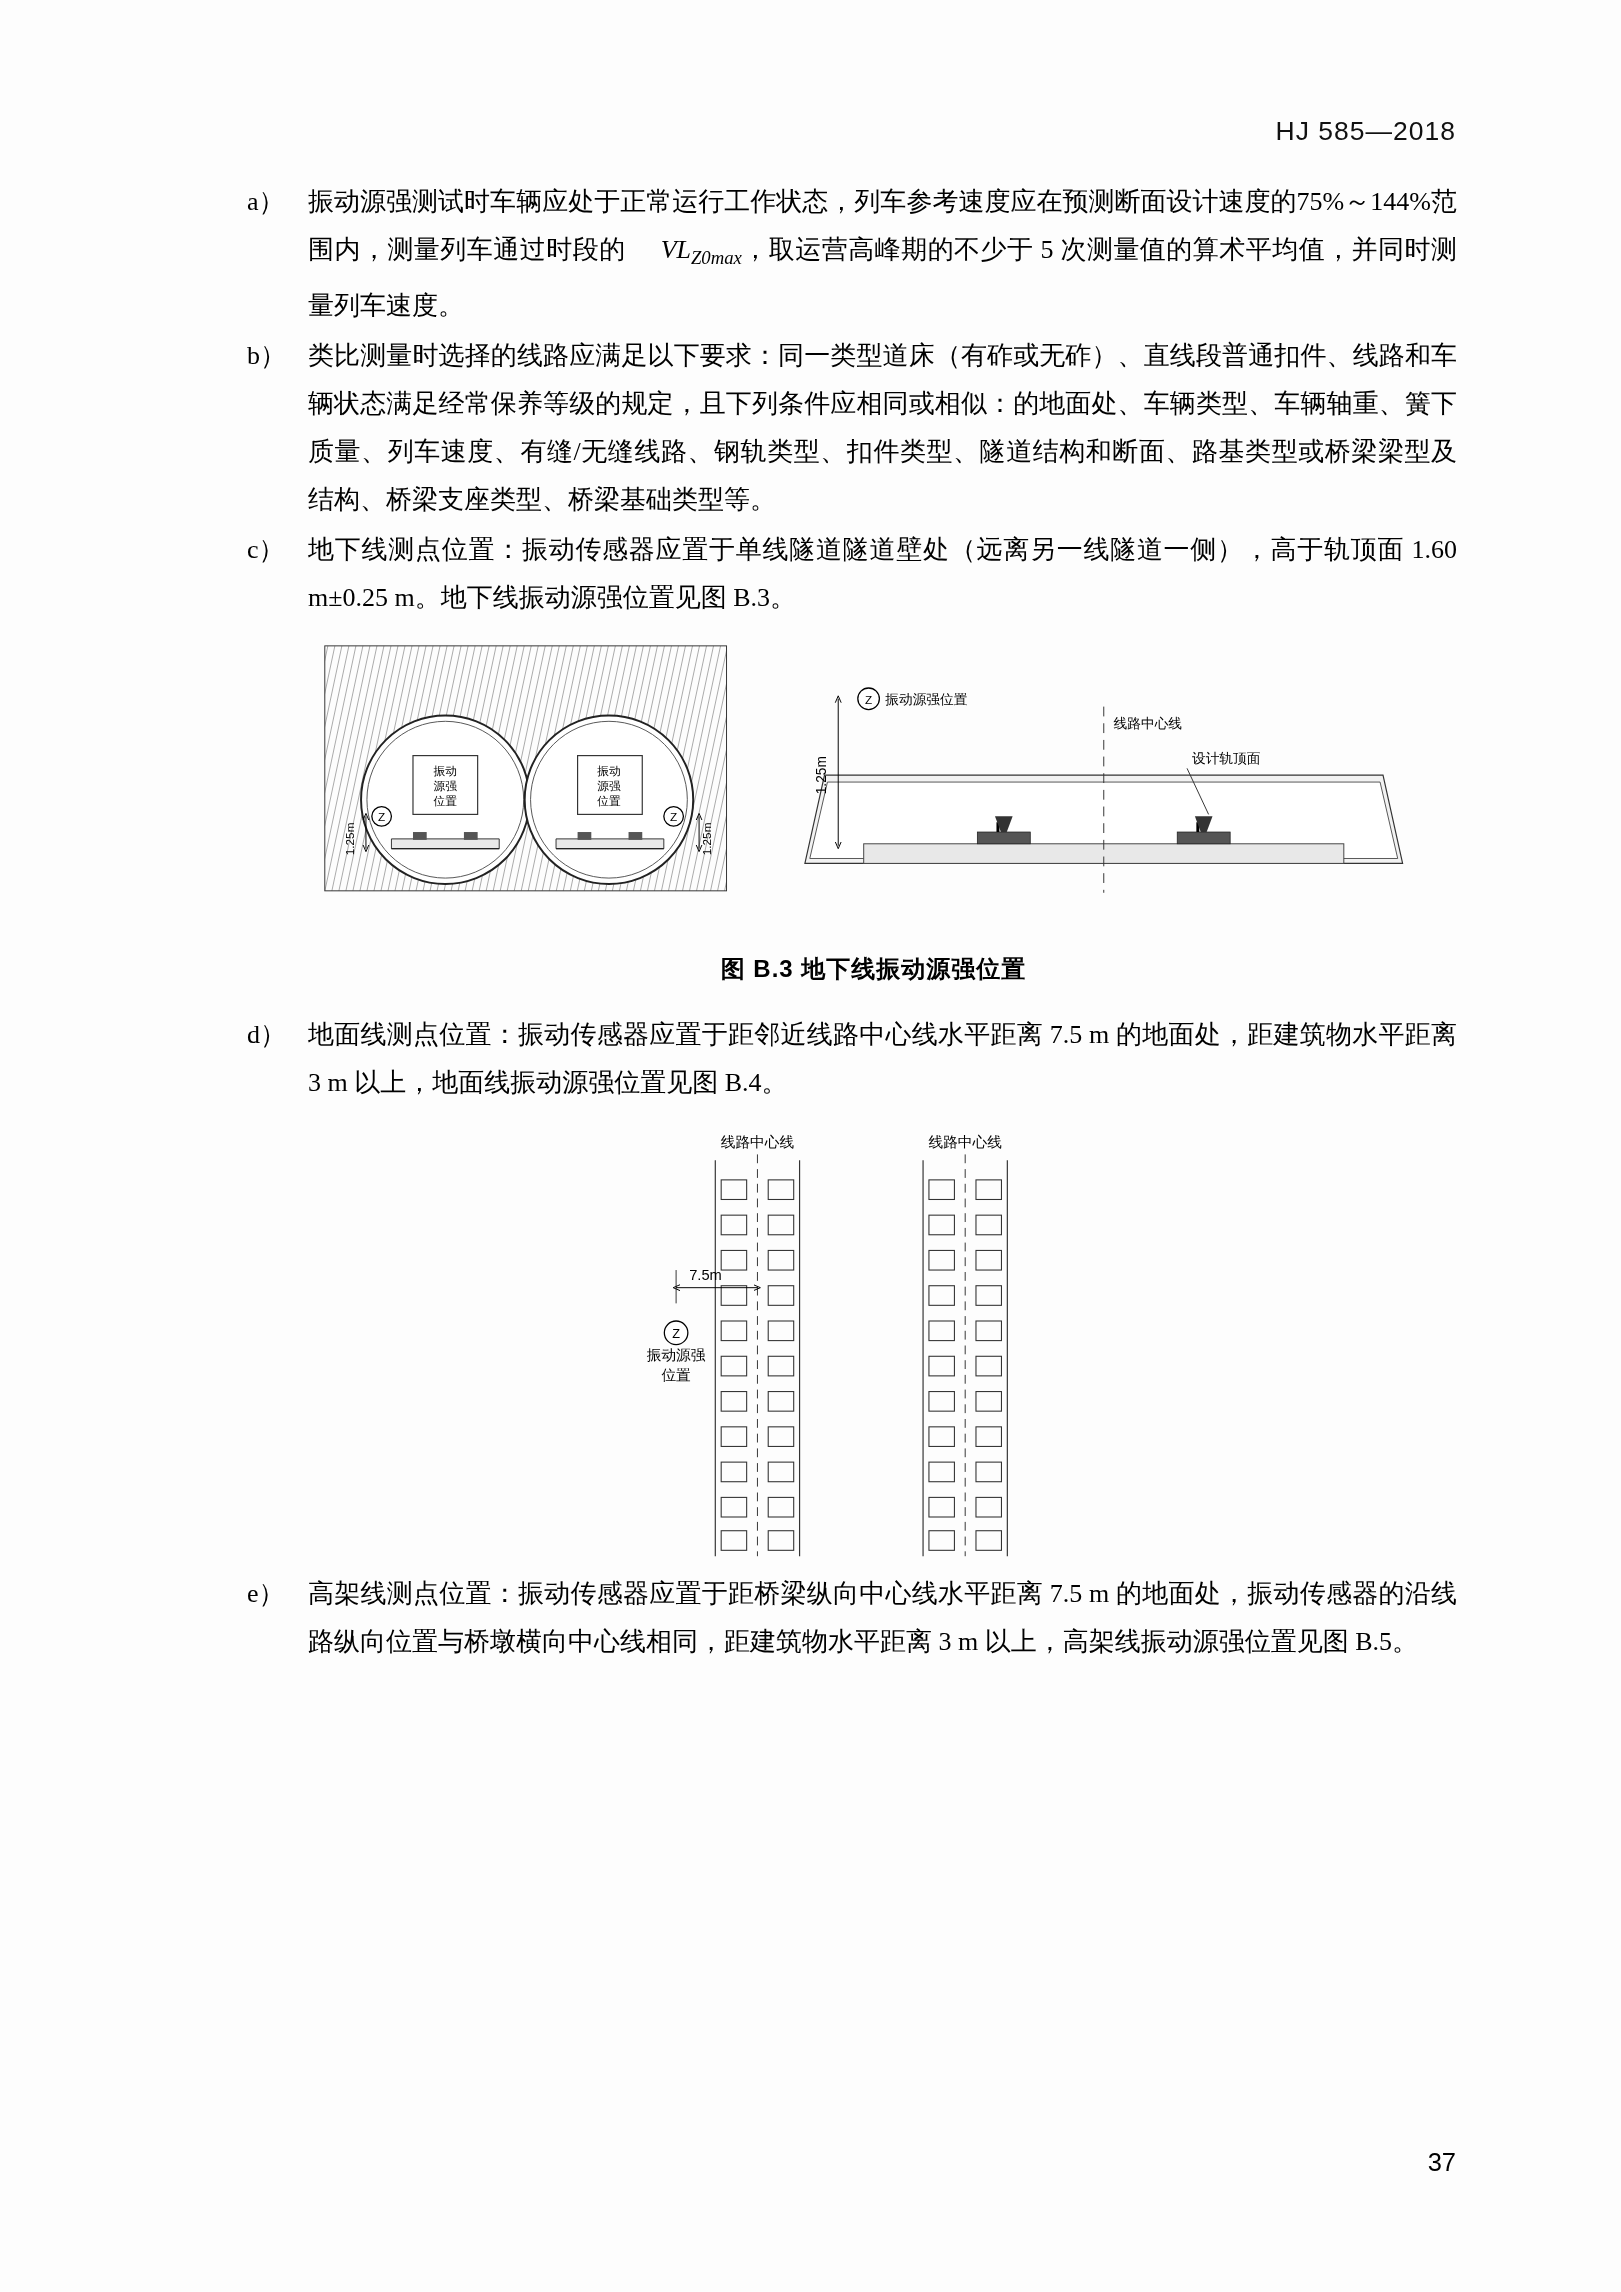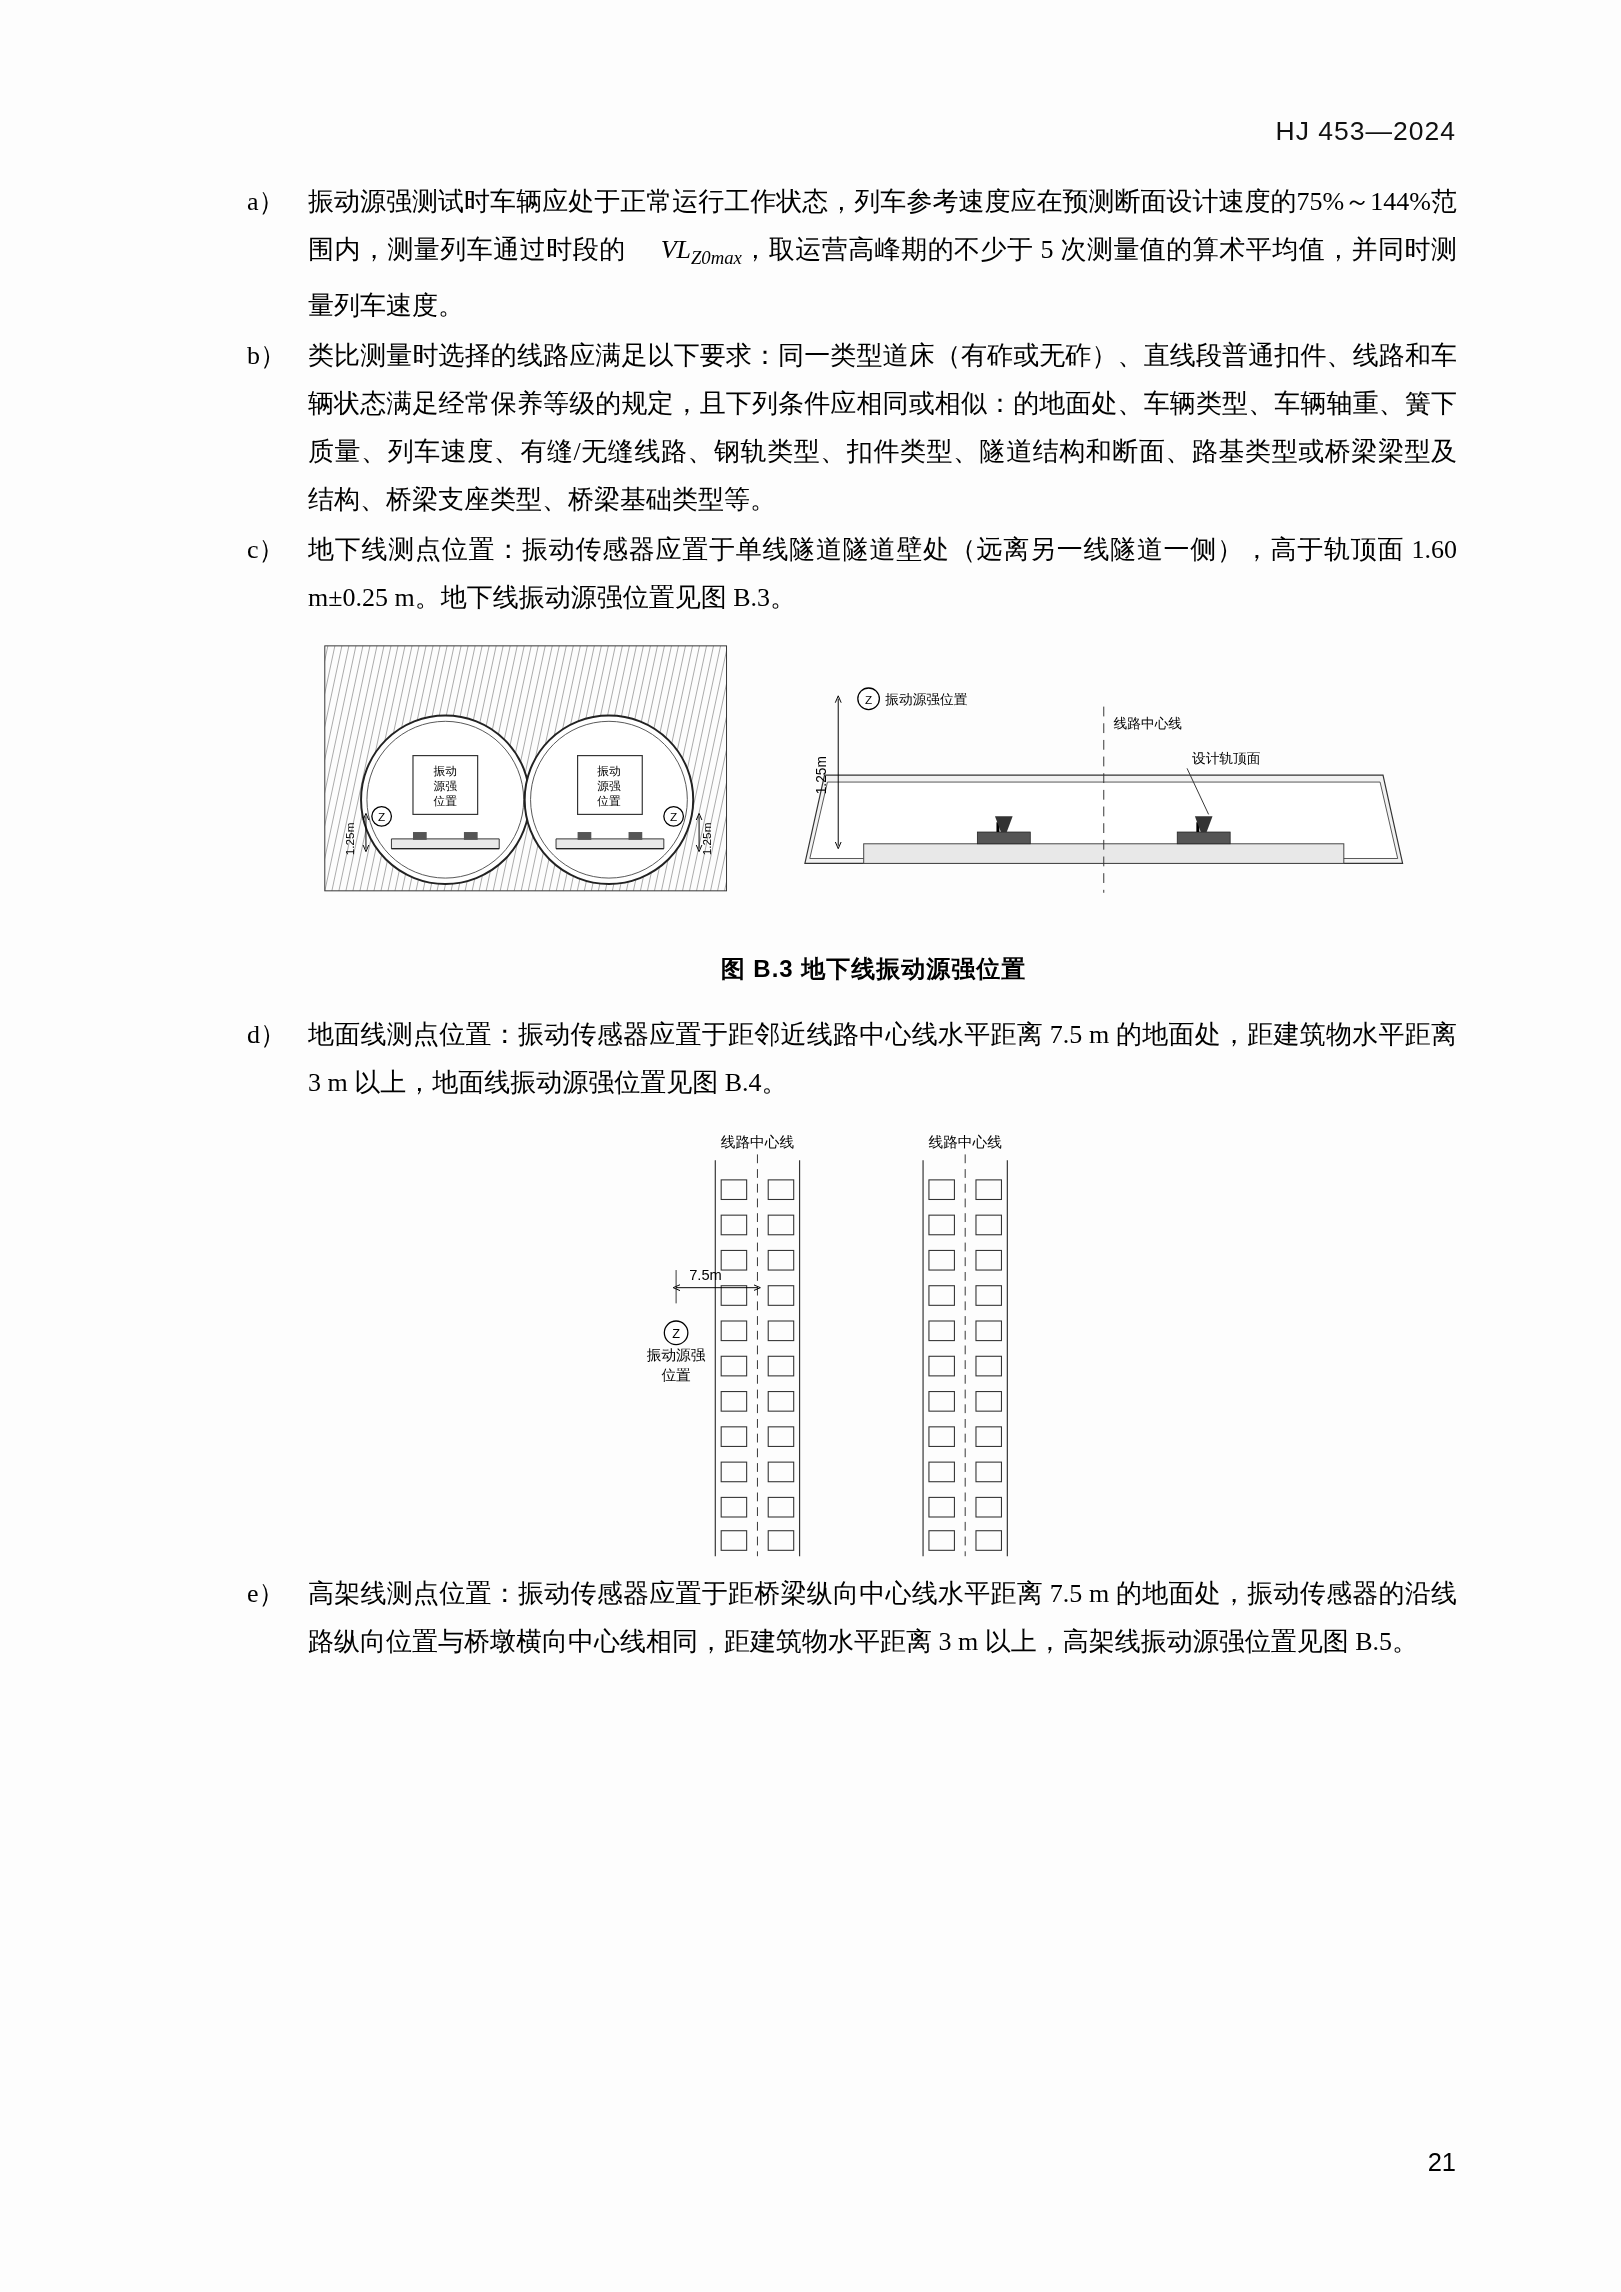--- a/index.html
+++ b/index.html
@@ -93,21 +93,21 @@
   }
   svg text {
     font-family: "Liberation Sans", sans-serif;
   }
 </style>
 </head>
 <body>
 
 <div class="page">
 
-  <div class="header">HJ  453—2024</div>
+  <div class="header">HJ  585—2018</div>
 
   <div class="content">
 
     <div class="para">
       <div class="marker">a）</div>
       <div class="body">
         <span>振动源强测试时车辆应处于正常运行工作状态，列车参考速度应在预测断面设计速度的75%～144%范围内，测量列车通过时段的</span><span class="italic-var">VL</span><span class="sub">Z0max</span><span>，取运营高峰期的不少于 5 次测量值的算术平均值，并同时测量列车速度。</span>
       </div>
     </div>
 
@@ -297,15 +297,15 @@
       </svg>
     </div>
 
     <div class="para">
       <div class="marker">e）</div>
       <div class="body">高架线测点位置：振动传感器应置于距桥梁纵向中心线水平距离 7.5 m 的地面处，振动传感器的沿线路纵向位置与桥墩横向中心线相同，距建筑物水平距离 3 m 以上，高架线振动源强位置见图 B.5。</div>
     </div>
 
   </div>
 
-  <div class="page-number">21</div>
+  <div class="page-number">37</div>
 </div>
 
 
 </body></html>

